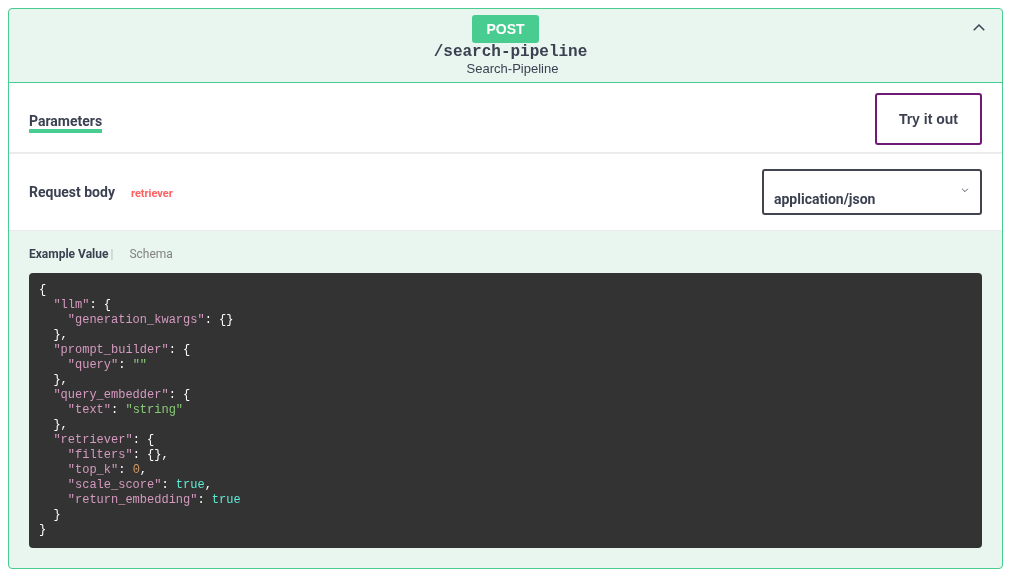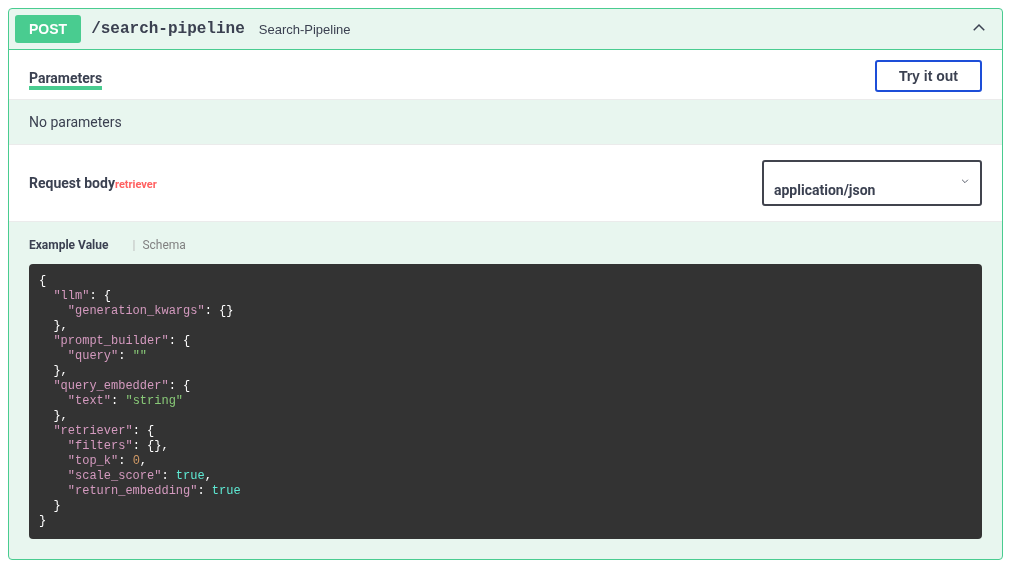--- a/index.html
+++ b/index.html
@@ -16,20 +16,21 @@
     border: 1px solid #49cc90;
     border-radius: 4px;
     background: #e8f6ef;
   }
   .opblock-summary {
     display: flex;
     align-items: center;
     padding: 6px;
     position: relative;
     cursor: pointer;
+    flex-direction: column;
   }
   .method-badge {
     background: #49cc90;
     color: #fff;
     font-weight: 700;
     font-size: 14px;
     padding: 6px 14px;
     border-radius: 3px;
     min-width: 62px;
     text-align: center;
@@ -79,38 +80,38 @@
   }
   .tab-title {
     font-weight: 700;
     font-size: 14px;
     color: #3b4151;
     border-bottom: 4px solid #49cc90;
     display: inline-block;
   }
   .try-btn {
     background: transparent;
-    border: 2px solid #1d4ed8;
-    color: #3b4151;
-    font-weight: 700;
-    font-size: 14px;
-    padding: 6px 22px;
+    border: 2px solid #701a75;
+    color: #3b4151;
+    font-weight: 700;
+    font-size: 14px;
+    padding: 16px 22px;
     border-radius: 3px;
     cursor: pointer;
     margin-bottom: 8px;
   }
   .no-params {
     padding: 14px 20px;
     font-size: 14px;
     color: #3b4151;
   }
   .reqbody-left {
     display: flex;
     align-items: baseline;
-    gap: 0;
+    gap: 16px;
   }
   .reqbody-title {
     font-weight: 700;
     font-size: 14px;
     color: #3b4151;
   }
   .required {
     font-size: 11px;
     color: #ff6060;
     font-weight: 700;
@@ -136,27 +137,27 @@
     width: 10px; height: 10px;
     stroke: #3b4151; fill: none; stroke-width: 2;
   }
   .example-tabs {
     padding: 16px 20px 6px 20px;
     font-size: 12px;
     color: #3b4151;
   }
   .example-tab-active {
     font-weight: 700;
-    padding-right: 24px;
+    padding-right: 2px;
   }
   .example-divider {
     color: #bbb;
   }
   .example-tab {
-    padding-left: 7px;
+    padding-left: 16px;
     color: #818181;
     cursor: pointer;
   }
   .code-block {
     margin: 6px 20px 20px 20px;
     background: #333333;
     border-radius: 4px;
     padding: 10px;
     font-family: "SFMono-Regular", Consolas, "Liberation Mono", Menlo, monospace;
     font-size: 12px;
@@ -187,21 +188,20 @@
     </span>
   </div>
 
   <div class="opblock-body">
 
     <div class="section-header">
       <span class="tab-title">Parameters</span>
       <button class="try-btn">Try it out</button>
     </div>
 
-    <div class="no-params">No parameters</div>
 
     <div class="section-header reqbody">
       <div class="reqbody-left">
         <span class="reqbody-title">Request body</span>
         <span class="required">retriever</span>
       </div>
       <div class="content-type-select">
         <span>application/json</span>
         <span class="caret-down">
           <svg viewBox="0 0 24 24">

